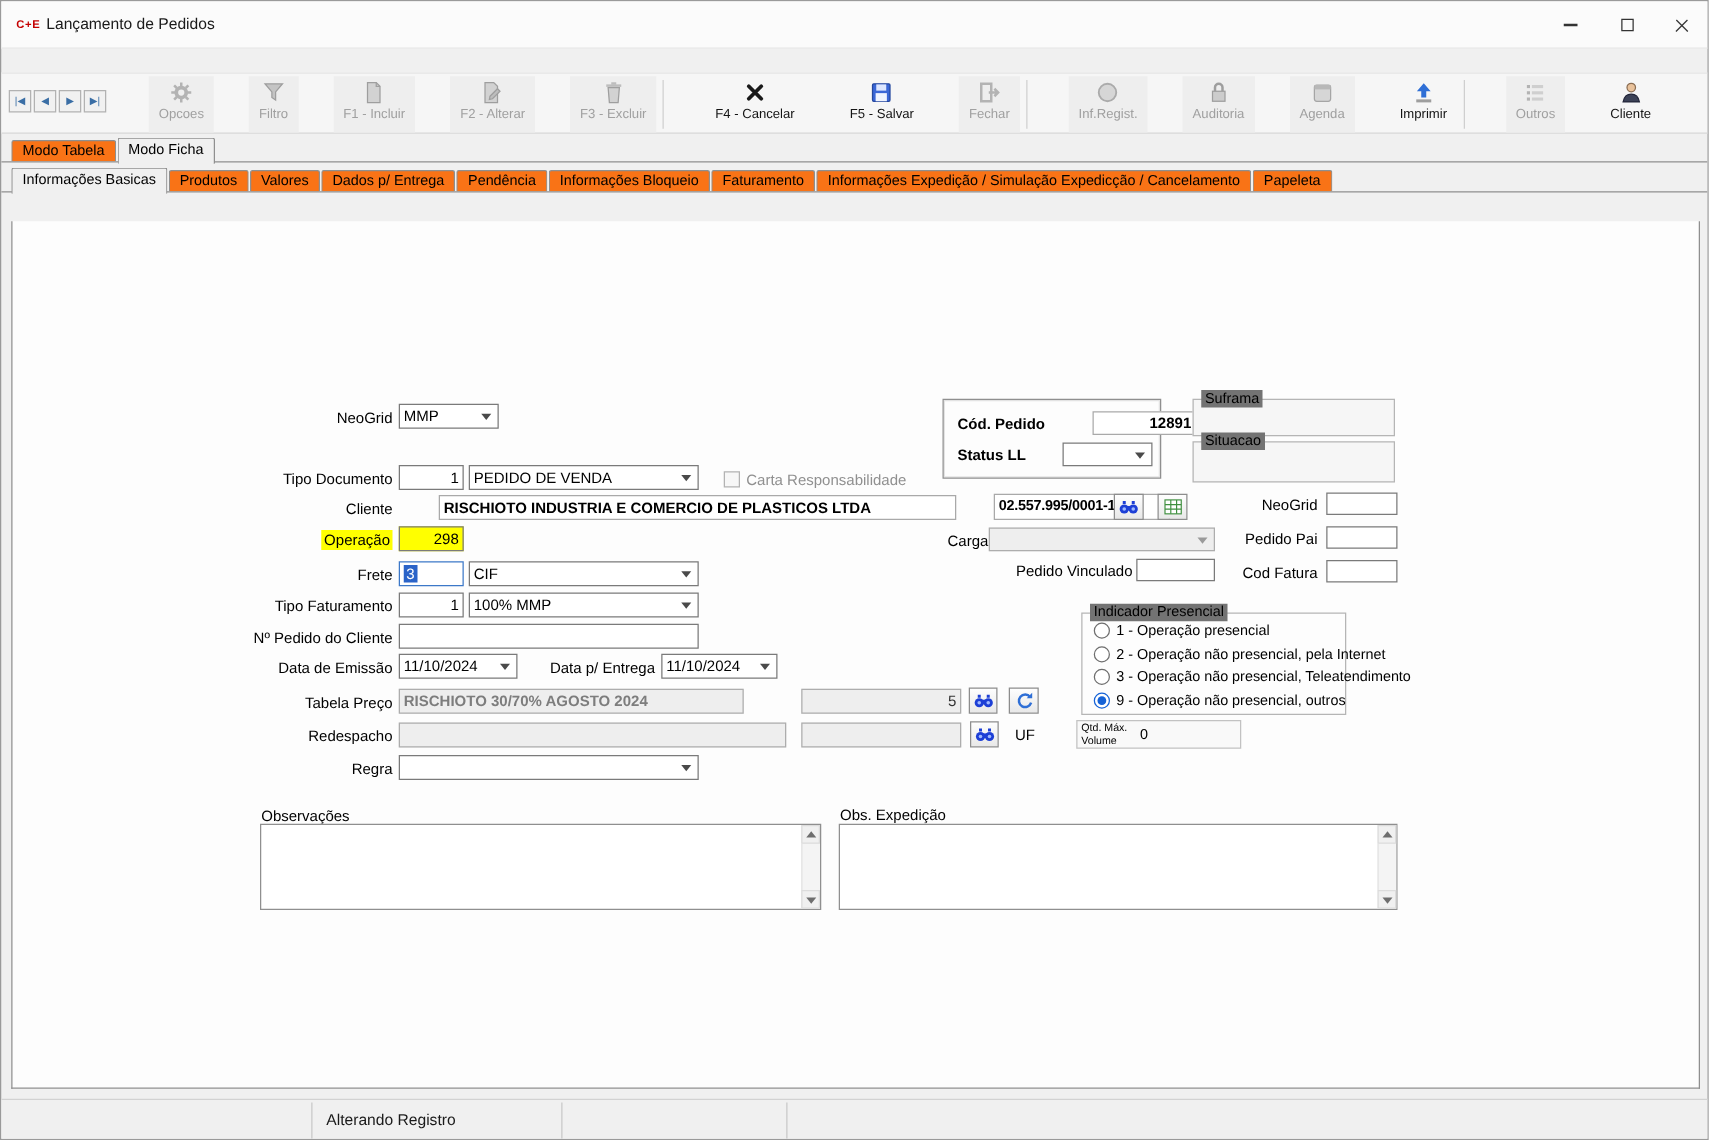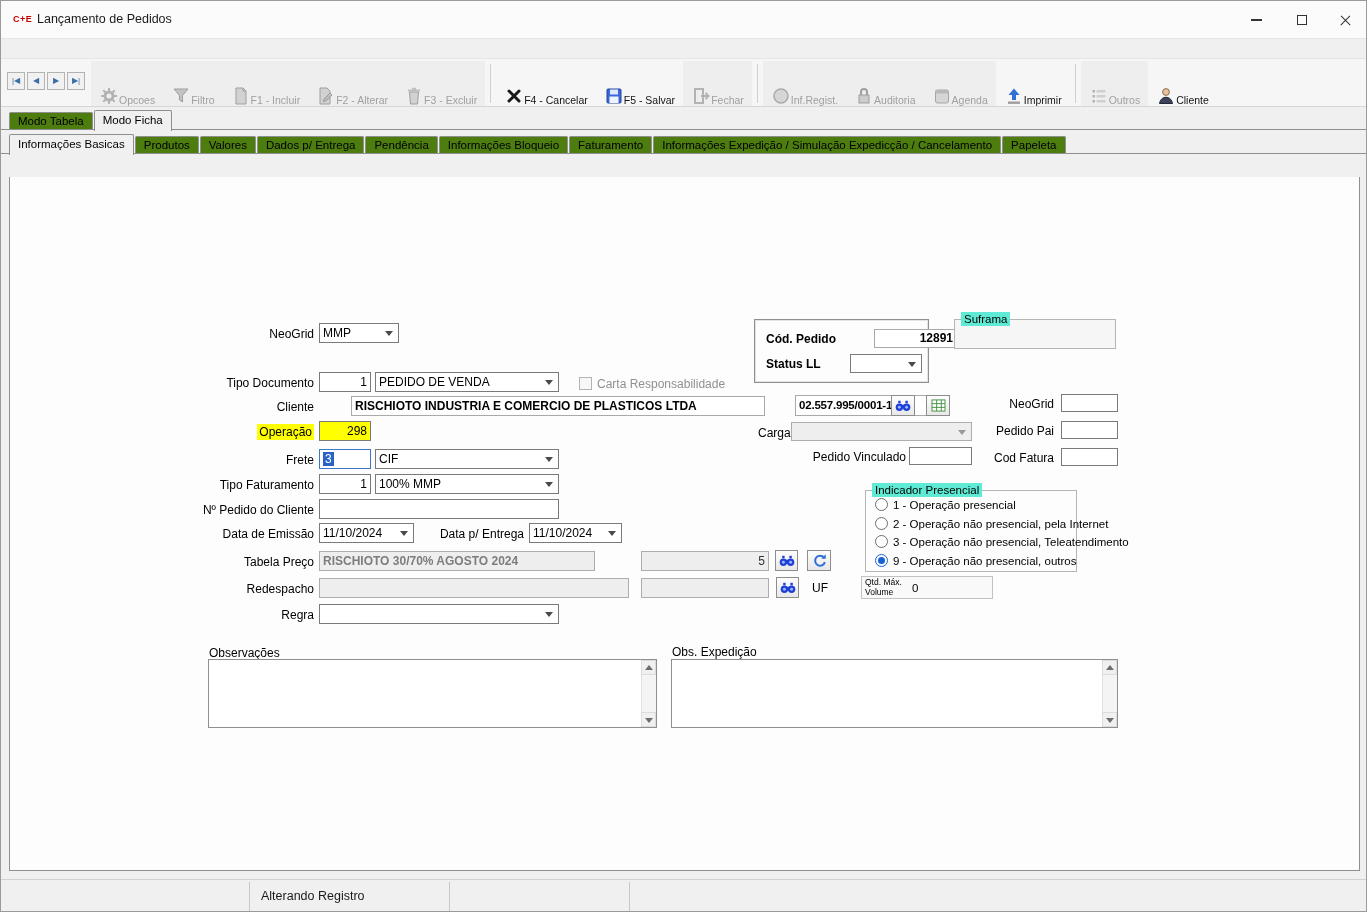--- a/index.html
+++ b/index.html
@@ -11,50 +11,50 @@
   .wbtn{position:absolute;top:0;width:46px;height:38px;display:flex;align-items:center;justify-content:center;}
   .minline{width:11px;height:1.5px;background:#333;}
   .maxsq{width:10px;height:10px;border:1.3px solid #333;box-sizing:border-box;}
   .xwrap{position:relative;width:13px;height:13px;}
   .xl{position:absolute;left:0;top:6px;width:13px;height:1.4px;background:#333;}
   .xl.a{transform:rotate(45deg);} .xl.b{transform:rotate(-45deg);}
   
   .toolbar{position:absolute;left:0;top:57px;width:100%;height:49px;background:#f6f6f6;border-top:1px solid #e5e5e5;border-bottom:1px solid #d6d6d6;box-sizing:border-box;}
   .navbtn{position:absolute;top:13px;width:18px;height:18px;background:#f1f1f1;border:1px solid #b2b2b2;box-sizing:border-box;color:#3a6ea5;font-size:8px;line-height:16px;text-align:center;cursor:pointer;}
   .tgroup{position:absolute;left:90px;top:2px;height:45px;display:flex;align-items:stretch;}
-  .tbtn{display:flex;flex-direction:row;align-items:flex-end;padding:3px 8px 0;cursor:pointer;}
+  .tbtn{display:flex;flex-direction:column;align-items:center;padding:3px 8px 0;cursor:pointer;margin-left:28px;}
   .tbtn .tlab{font-size:10.5px;margin-top:1px;white-space:nowrap;}
   .tbtn.dis .tlab{color:#a0a0a0;}
   .tbtn.en .tlab{color:#141414;}
   .ticon{width:20px;height:20px;display:block;}
   .tsep{width:1px;background:#cfcfcf;margin:3px 5px;}
   
   .tabrow{position:absolute;left:0;width:100%;height:21px;padding-left:8px;box-sizing:border-box;white-space:nowrap;}
   .tabrow::after{content:"";position:absolute;left:0;right:0;top:20px;height:1px;background:#8f8f8f;z-index:1;}
-  .tab{display:inline-block;position:relative;z-index:0;margin-top:3px;height:17px;line-height:16px;padding:0 8px;border:1px solid #8f8f8f;border-bottom:none;border-radius:2px 2px 0 0;background:#4d7c0f;font-size:11.5px;margin-right:1px;vertical-align:top;box-sizing:border-box;cursor:pointer;}
+  .tab{display:inline-block;position:relative;z-index:0;margin-top:3px;height:17px;line-height:16px;padding:0 8px;border:1px solid #8f8f8f;border-bottom:none;border-radius:2px 2px 0 0;background:#f97316;font-size:11.5px;margin-right:1px;vertical-align:top;box-sizing:border-box;cursor:pointer;}
   .tab.act{z-index:2;margin-top:1px;height:21px;line-height:18px;background:#f0f0f0;}
   
   .panel{position:absolute;left:8px;top:176px;width:1351px;height:694px;background:#fdfdfd;border:1px solid #8f8f8f;border-top:none;box-sizing:border-box;}
   
   .lbl{position:absolute;height:15px;line-height:15px;white-space:nowrap;font-size:12px;}
   .rl{text-align:right;}
   .inp{position:absolute;background:#fff;border:1px solid #7a7a7a;box-sizing:border-box;font-size:12px;line-height:18px;padding:0 3px;white-space:nowrap;overflow:hidden;}
   .h18{line-height:15px;}
   .dis{background:#eeeeee;border-color:#adadad;color:#6e6e6e;}
   .ro{border-color:#a9a9a9;margin-left:32px;}
   .dd{padding-right:15px;}
   .dda{position:absolute;right:5px;top:50%;margin-top:-2px;width:0;height:0;border-left:4px solid transparent;border-right:4px solid transparent;border-top:5px solid #4a4a4a;}
   .dda.red{border-top-color:#8b0000;}
   .dda.gray{border-top-color:#9a9a9a;}
   .ylw{background:#ffff00;}
   .bold{font-weight:bold;}
   .rt{text-align:right;}
   .btn3{position:absolute;background:linear-gradient(#fefefe,#e8e8e8);border:1px solid #8d8d8d;box-sizing:border-box;display:flex;align-items:center;justify-content:center;cursor:pointer;}
   .grp{position:absolute;border:1px solid #b5b5b5;box-sizing:border-box;}
-  .leg{position:absolute;top:-8px;left:6px;background:#5eead4;padding:0 3px;line-height:14px;font-size:11.5px;white-space:nowrap;}
+  .leg{position:absolute;top:-8px;left:6px;background:#737373;padding:0 3px;line-height:14px;font-size:11.5px;white-space:nowrap;}
   .radio{position:absolute;width:13px;height:13px;border:1px solid #6e6e6e;border-radius:50%;background:#fff;box-sizing:border-box;cursor:pointer;}
   .radio.sel{border-color:#1562d6;}
   .radio.sel::after{content:"";position:absolute;left:2px;top:2px;width:7px;height:7px;border-radius:50%;background:#1562d6;}
   .chk{position:absolute;width:13px;height:13px;border:1px solid #b3b3b3;background:#f7f7f7;box-sizing:border-box;}
   .tarea{position:absolute;background:#fff;border:1px solid #8f8f8f;box-sizing:border-box;}
   .sarr{position:absolute;right:0;width:15px;height:15px;background:#f0f0f0;border:1px solid #dcdcdc;box-sizing:border-box;cursor:pointer;}
   .sarr.up{top:0;} .sarr.dn{bottom:0;}
   .sarr.up::after{content:"";position:absolute;left:3px;top:4px;border-left:4px solid transparent;border-right:4px solid transparent;border-bottom:5px solid #6e6e6e;}
   .sarr.dn::after{content:"";position:absolute;left:3px;top:5px;border-left:4px solid transparent;border-right:4px solid transparent;border-top:5px solid #6e6e6e;}
   .vtrack{position:absolute;right:0;top:15px;bottom:15px;width:15px;background:#f4f4f4;border-left:1px solid #e2e2e2;box-sizing:border-box;}
@@ -221,20 +221,23 @@
     <div class="lbl bold" style="left:11px;top:12px;">Cód. Pedido</div>
     <div class="inp ro bold rt" style="left:87px;top:9px;width:83px;height:19px;line-height:17px;">12891</div>
     <div class="lbl bold" style="left:11px;top:37px;">Status LL</div>
     <div class="inp dd" style="left:95px;top:34px;width:72px;height:19px;line-height:17px;">
       <span class="dda"></span>
     </div>
   </div>
 
   <div class="grp" style="left:953px;top:318px;width:162px;height:30px;background:#f6f6f6;">
     <span class="leg">Suframa</span>
+  </div>
+  <div class="grp" style="left:953px;top:352px;width:162px;height:33px;background:#f6f6f6;">
+    <span class="leg">Situacao</span>
   </div>
 
   <div class="lbl rl" style="left:183px;top:375px;width:130px;">Tipo Documento</div>
   <div class="inp rt" style="left:318px;top:371px;width:52px;height:20px;">1</div>
   <div class="inp dd" style="left:374px;top:371px;width:184px;height:20px;">
     <span>PEDIDO DE VENDA</span>
     <span class="dda"></span>
   </div>
   <div class="chk" style="left:578px;top:376px;"></div>
   <div class="lbl" style="left:596px;top:376px;color:#909090;">Carta Responsabilidade</div>

